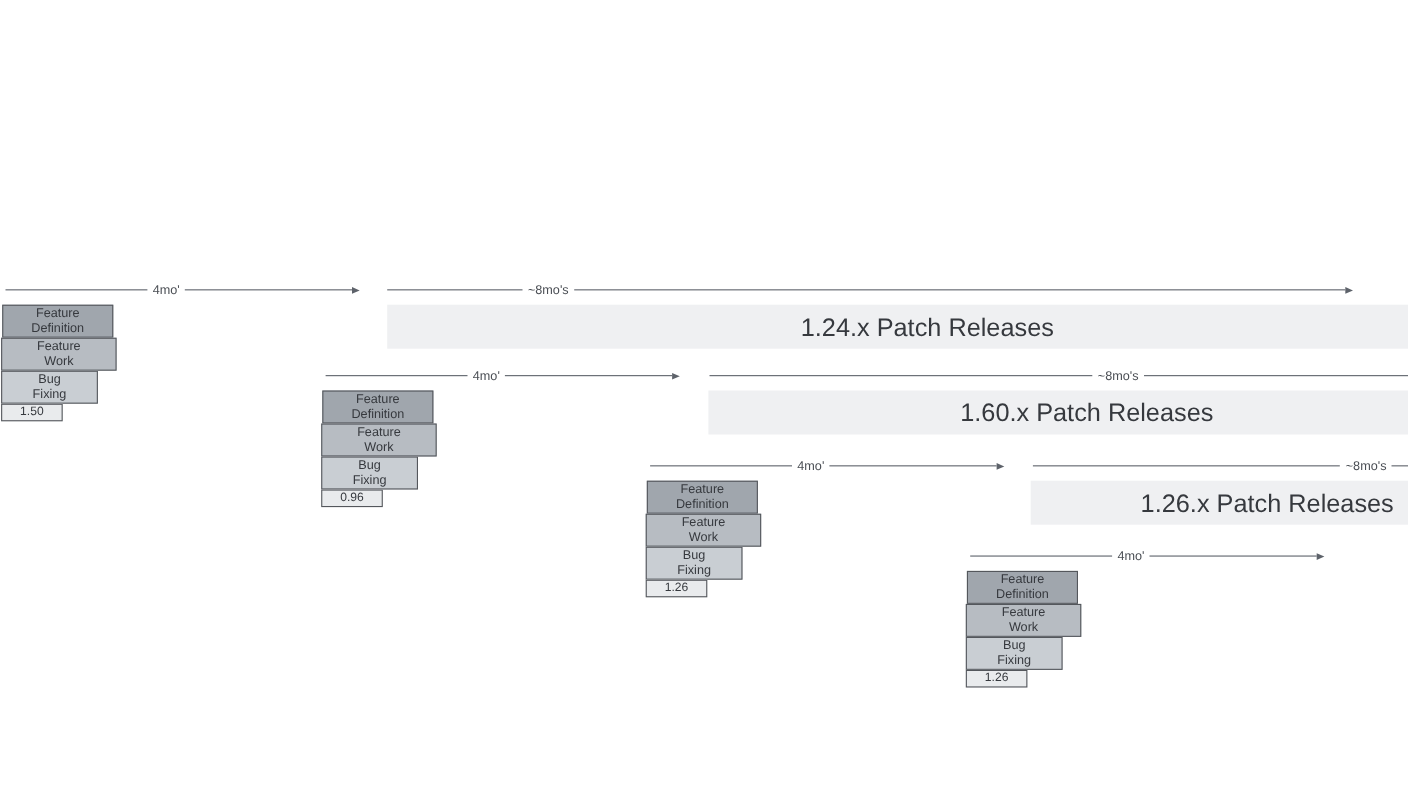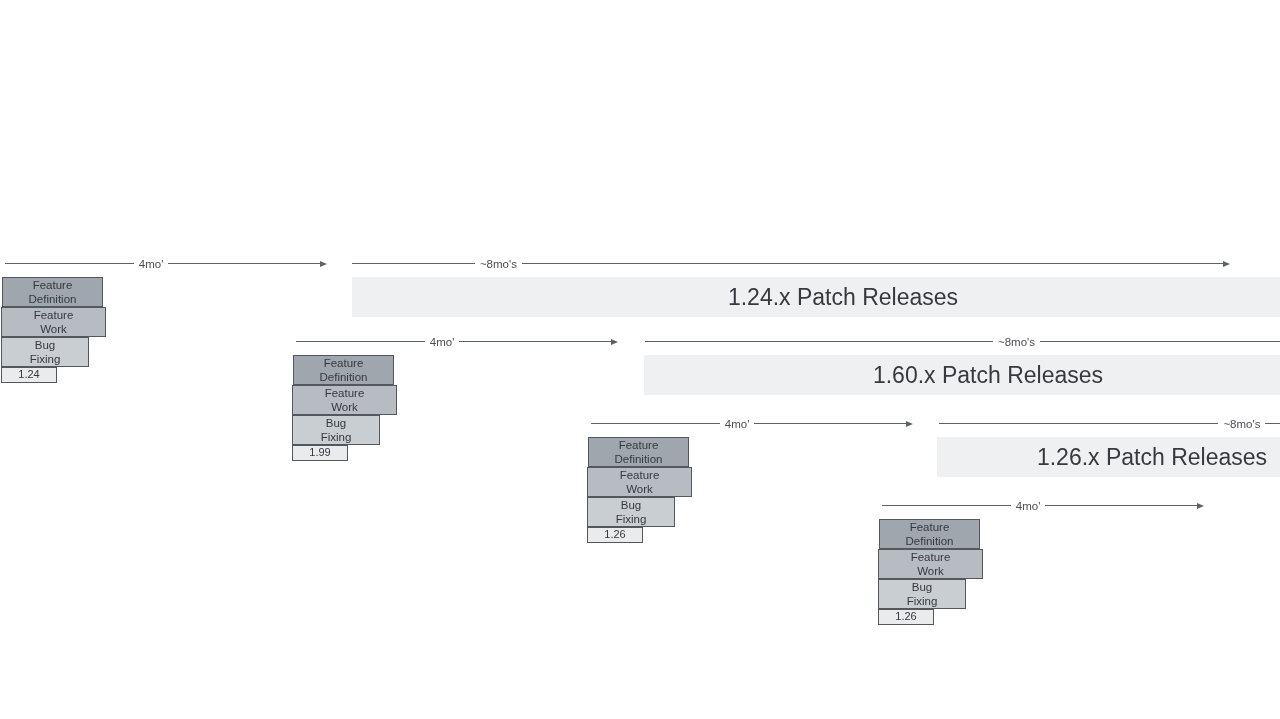--- a/index.html
+++ b/index.html
@@ -126,21 +126,21 @@
         <span>Definition</span>
       </div>
       <div class="box w-fw">
         <span>Feature</span>
         <span>Work</span>
       </div>
       <div class="box w-bf">
         <span>Bug</span>
         <span>Fixing</span>
       </div>
-      <div class="box w-ver">1.24</div>
+      <div class="box w-ver">1.50</div>
     </div>
     <div class="patchbar">1.24.x Patch Releases</div>
   </div>
 
   <div class="row" id="row2">
     <div class="arrow arrow4">
       <span class="seg"></span>
       <span class="alabel">4mo'</span>
       <span class="seg grow"></span>
       <span class="ahead"></span>
@@ -157,21 +157,21 @@
         <span>Definition</span>
       </div>
       <div class="box w-fw">
         <span>Feature</span>
         <span>Work</span>
       </div>
       <div class="box w-bf">
         <span>Bug</span>
         <span>Fixing</span>
       </div>
-      <div class="box w-ver">1.99</div>
+      <div class="box w-ver">0.96</div>
     </div>
     <div class="patchbar">1.60.x Patch Releases</div>
   </div>
 
   <div class="row" id="row3">
     <div class="arrow arrow4">
       <span class="seg"></span>
       <span class="alabel">4mo'</span>
       <span class="seg grow"></span>
       <span class="ahead"></span>

